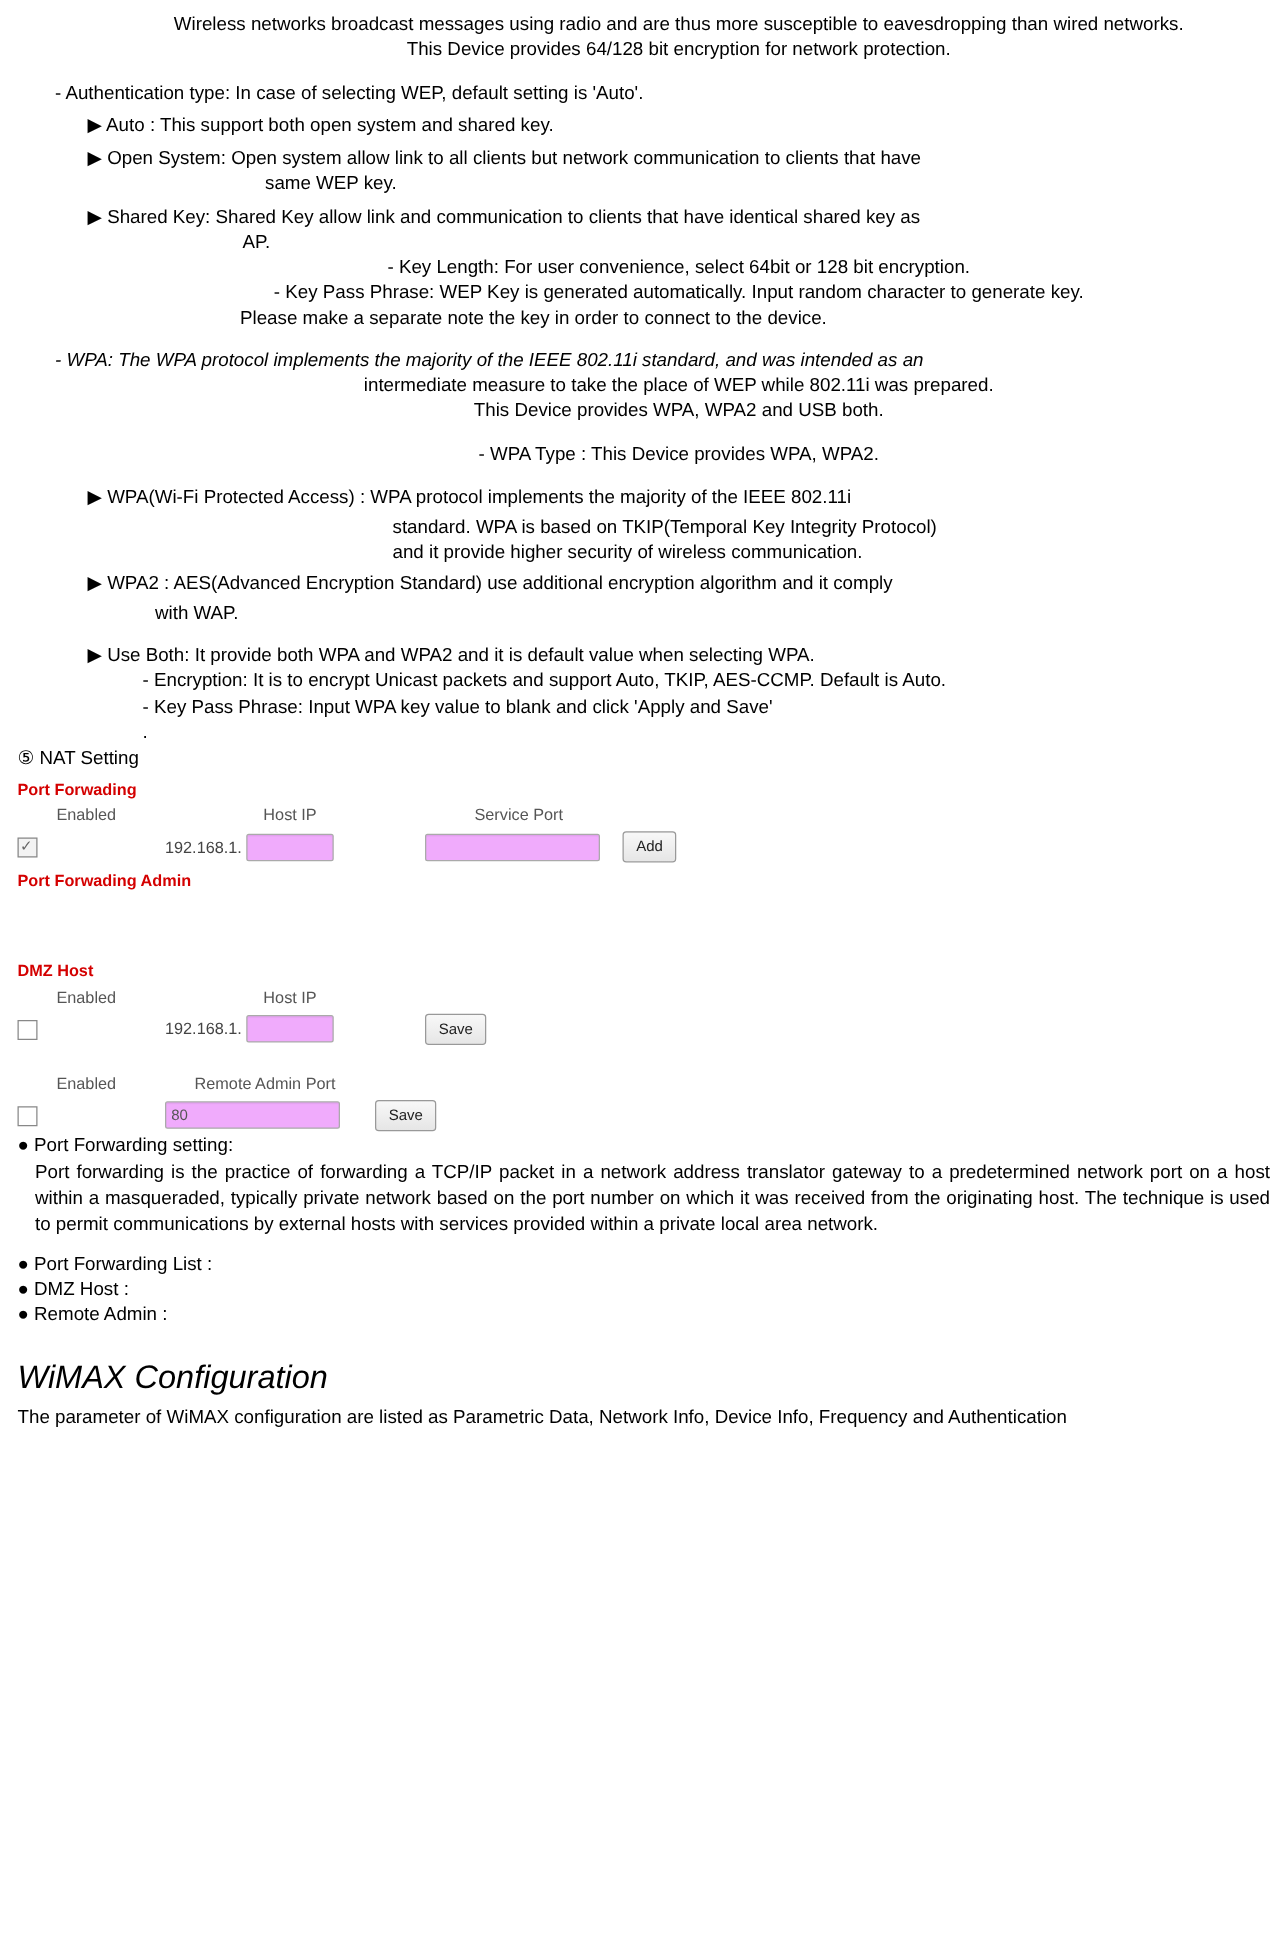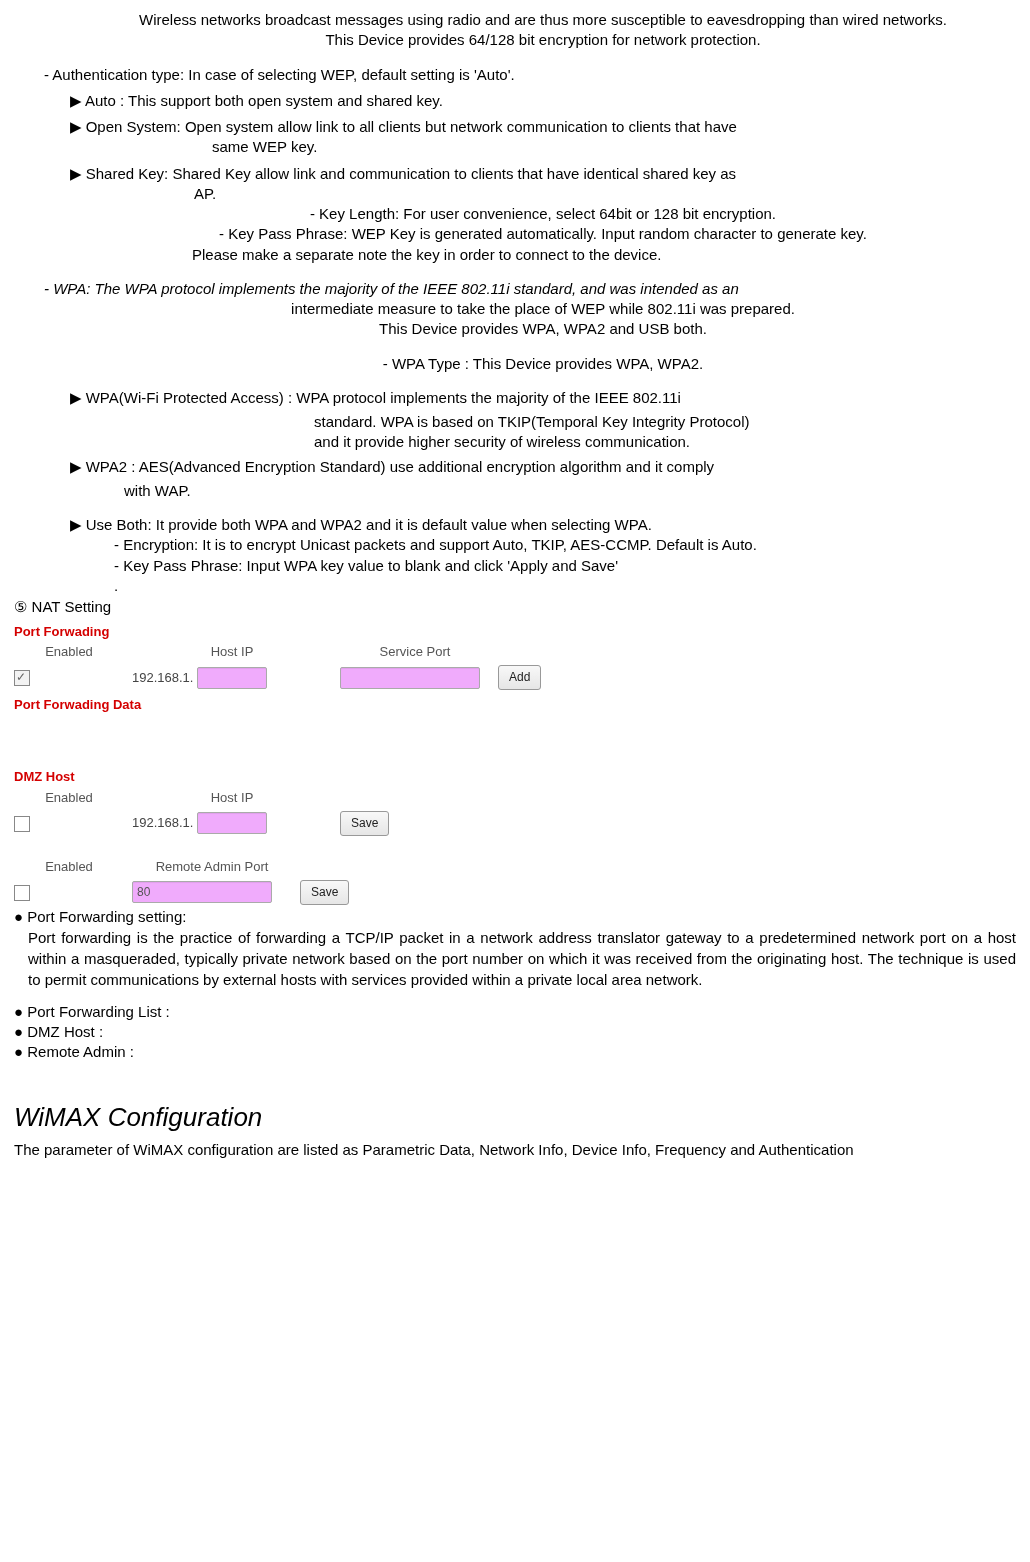--- a/index.html
+++ b/index.html
@@ -13,21 +13,21 @@
   }
   .indent1 { margin-left: 56px; text-align: center; }
   .indent2 { margin-left: 56px; }
   .justify { text-align: justify; }
   .tri::before { content: "▶ "; }
   .bullet::before { content: "● "; }
   .section-title {
     font-family: Arial, sans-serif;
     font-style: italic;
     font-size: 26px;
-    margin-top: 36px;
+    margin-top: 20px;
     margin-bottom: 4px;
   }
   .nat-panel {
     margin-top: 6px;
     width: 560px;
     font-family: "Segoe UI", Tahoma, sans-serif;
     font-size: 13px;
     color: #444;
   }
   .nat-panel .hdr {
@@ -148,21 +148,21 @@
       <td><span class="chk disabled checked"></span></td>
       <td>
         <span>192.168.1.</span>
         <input class="txtin" style="">
       </td>
       <td><input class="txtin big" style=""></td>
       <td><span class="btn">Add</span></td>
     </tr>
   </tbody>
     </table>
-  <div class="hdr">Port Forwading Data</div>
+  <div class="hdr">Port Forwading Admin</div>
 
   <div style="height:50px;"></div>
 
   <div class="hdr">DMZ Host</div>
   <table>
     <tbody>
         <tr>
       <th style="width:110px;">Enabled</th>
       <th style="width:200px;">Host IP</th>
       <th></th>

